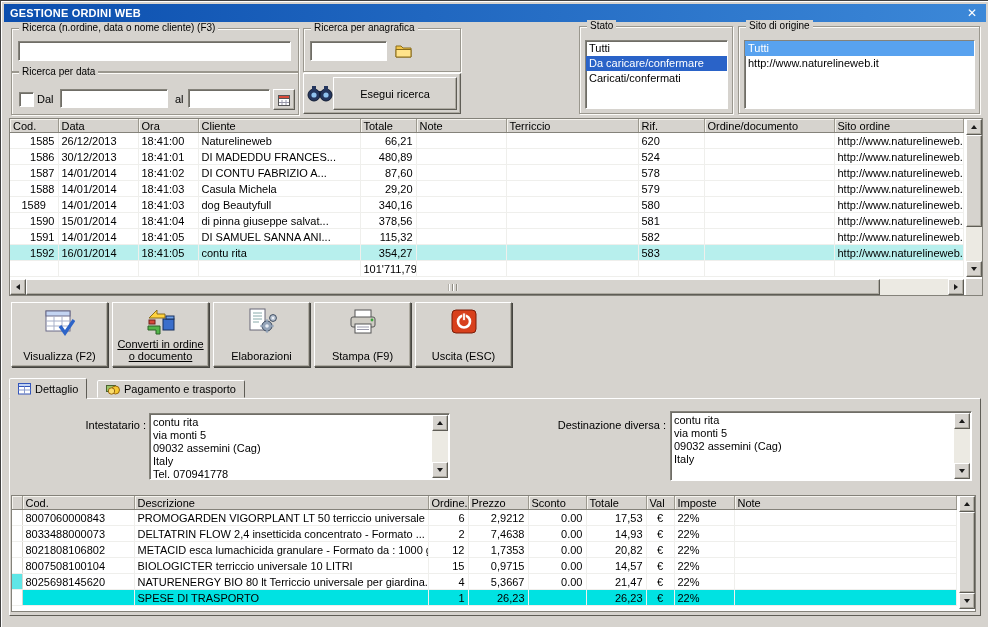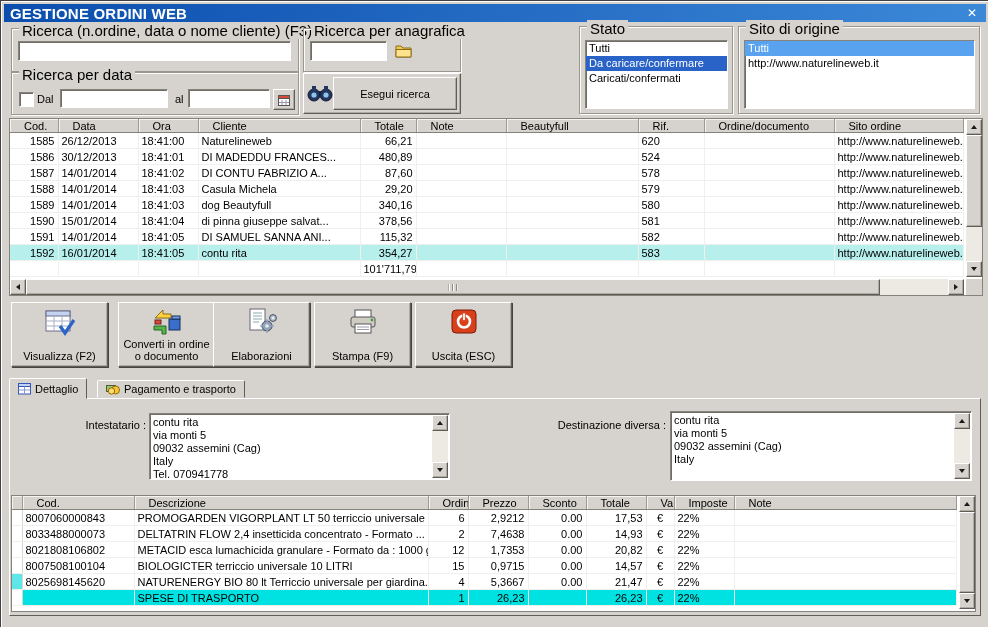--- a/index.html
+++ b/index.html
@@ -3,26 +3,26 @@
 <meta charset="utf-8">
 <style>
   html,body{margin:0;padding:0;}
   body{background:#9a9a9a;font-family:"Liberation Sans","DejaVu Sans",sans-serif;font-size:11px;color:#000;}
   .window{position:relative;width:988px;height:627px;background:#d6d3ce;border:1px solid #404040;
           box-shadow:inset 1px 1px 0 #ffffff, inset -1px -1px 0 #84827a;overflow:hidden;}
 
   
   .titlebar{position:absolute;left:3px;top:3px;width:982px;height:18px;display:flex;align-items:center;
             background:linear-gradient(90deg,var(--titlebar-start,#0b4eae),var(--titlebar-end,#3c88d8));padding:0 6px;box-sizing:border-box;}
-  .titlebar-text{flex:1;color:#fff;font-weight:bold;font-size:15px;letter-spacing:.2px;}
+  .titlebar-text{flex:1;color:#fff;font-weight:bold;font-size:11px;letter-spacing:.2px;}
   .close-btn{color:#fff;font-size:12px;width:16px;text-align:center;cursor:pointer;line-height:14px;}
 
   
   .gb{position:absolute;border:1px solid #9a978e;box-shadow:1px 1px 0 #fcfbf8, inset 1px 1px 0 #fcfbf8;}
-  .gb-label{position:absolute;top:-7px;left:7px;background:#d6d3ce;padding:0 3px;font-size:15px;white-space:nowrap;}
+  .gb-label{position:absolute;top:-7px;left:7px;background:#d6d3ce;padding:0 3px;font-size:10px;white-space:nowrap;}
 
   .lbl{position:absolute;font-size:11px;white-space:nowrap;}
 
   
   .tb{position:absolute;background:#fff;border:1px solid;border-color:#84827a #fff #fff #84827a;
       box-shadow:inset 1px 1px 0 #6f6d66;font-size:11px;padding:1px 3px;outline:none;box-sizing:border-box;
       font-family:"Liberation Sans","DejaVu Sans",sans-serif;}
   .listbox{position:absolute;background:#fff;border:1px solid;border-color:#84827a #fff #fff #84827a;
       box-shadow:inset 1px 1px 0 #6f6d66;overflow:hidden;}
   .lb-item{height:15px;line-height:15px;padding:0 3px;white-space:nowrap;overflow:hidden;cursor:default;}
@@ -37,21 +37,21 @@
 
   
   #search-btn{position:absolute;left:302px;top:72px;width:156px;height:39px;cursor:pointer;text-align:right;}
   #search-btn .search-inner{position:absolute;left:29px;top:3px;right:3px;bottom:3px;display:flex;align-items:center;justify-content:center;font-size:11px;}
   #search-btn .binocs{position:absolute;left:3px;top:10px;}
 
   
   .grid-block{position:absolute;border:1px solid #84827a;background:#fff;}
   .grid-host{position:absolute;background:#fff;overflow:hidden;}
   table.grid{border-collapse:collapse;table-layout:fixed;width:100%;font-size:11px;}
-  .grid th{background:#d6d3ce;font-weight:normal;text-align:left;height:13px;line-height:12px;padding:0 14px;
+  .grid th{background:#d6d3ce;font-weight:normal;text-align:left;height:13px;line-height:12px;padding:0 3px;
       border-right:1px solid #9c998f;border-bottom:1px solid #84827a;box-shadow:inset 1px 1px 0 #f6f4ef;
       white-space:nowrap;overflow:hidden;}
   .grid td{background:#fff;height:15px;line-height:14px;padding:0 3px;border-right:1px solid #efefec;
       border-bottom:1px solid #efefec;white-space:nowrap;overflow:hidden;}
   .grid td.mk{padding:0;background:#fff;border-right:1px solid #d9d6cf;}
   .grid th.mk{padding:0;}
   .row-sel td{background:var(--row-selected,#b7efed);}
   .row-hl td{background:var(--row-transport,#00e2e2);}
   td.mk.mk-on{background:var(--row-marker,#5fe6e6);}
   .row-total td{background:#fff;}
@@ -188,21 +188,21 @@
             <col>
           </colgroup>
           <thead>
             <tr>
               <th>Cod.</th>
               <th>Data</th>
               <th>Ora</th>
               <th>Cliente</th>
               <th>Totale</th>
               <th>Note</th>
-              <th>Beautyfull</th>
+              <th>Terriccio</th>
               <th>Rif.</th>
               <th>Ordine/documento</th>
               <th>Sito ordine</th>
             </tr>
           </thead>
           <tbody>
             <tr>
               <td style="text-align: right;">1585</td>
               <td>26/12/2013</td>
               <td>18:41:00</td>
@@ -244,21 +244,21 @@
               <td>18:41:03</td>
               <td>Casula Michela</td>
               <td style="text-align: right;">29,20</td>
               <td></td>
               <td></td>
               <td>579</td>
               <td></td>
               <td>http://www.naturelineweb.it</td>
             </tr>
             <tr>
-              <td style="text-align: right;">1589</td>
+              <td style="text-align: center;">1589</td>
               <td>14/01/2014</td>
               <td>18:41:03</td>
               <td>dog Beautyfull</td>
               <td style="text-align: right;">340,16</td>
               <td></td>
               <td></td>
               <td>580</td>
               <td></td>
               <td>http://www.naturelineweb.it</td>
             </tr>
@@ -340,21 +340,21 @@
       <rect x="1" y="3" width="24" height="5" fill="#c3d4f2" stroke="#6a6a88"></rect>
       <line x1="9" y1="8" x2="9" y2="23" stroke="#a8b0c8"></line>
         <line x1="17" y1="8" x2="17" y2="23" stroke="#a8b0c8"></line>
       <line x1="1" y1="13" x2="25" y2="13" stroke="#a8b0c8"></line>
         <line x1="1" y1="18" x2="25" y2="18" stroke="#a8b0c8"></line>
       <path d="M15 18 l5 7 l9 -13" stroke="#2d64c8" stroke-width="3.4" fill="none"></path>
     </svg>
     <span>Visualizza (F2)</span>
   </div>
 
-  <div class="toolbtn" style="left:117px;">
+  <div class="toolbtn" style="left:111px;text-decoration:underline;">
     <svg width="30" height="28" viewBox="0 0 30 28">
       <path d="M3 10 L11 2 L11 6 L19 6 L19 10 Z" fill="#ffd23d" stroke="#8a6d1a"></path>
       <rect x="17" y="11" width="11" height="11" fill="#3a6ecb" stroke="#17305e"></rect>
       <rect x="20" y="8" width="8" height="3" fill="#6fa0e8" stroke="#17305e"></rect>
       <path d="M14 18 L14 26 L10 26 L10 22 L2 22 L2 18 Z" fill="#53b54a" stroke="#2c6326"></path>
       <rect x="3" y="12" width="6" height="4" fill="#d6493a" stroke="#71201a"></rect>
     </svg>
     <span>Converti in ordine o documento</span>
   </div>
 

